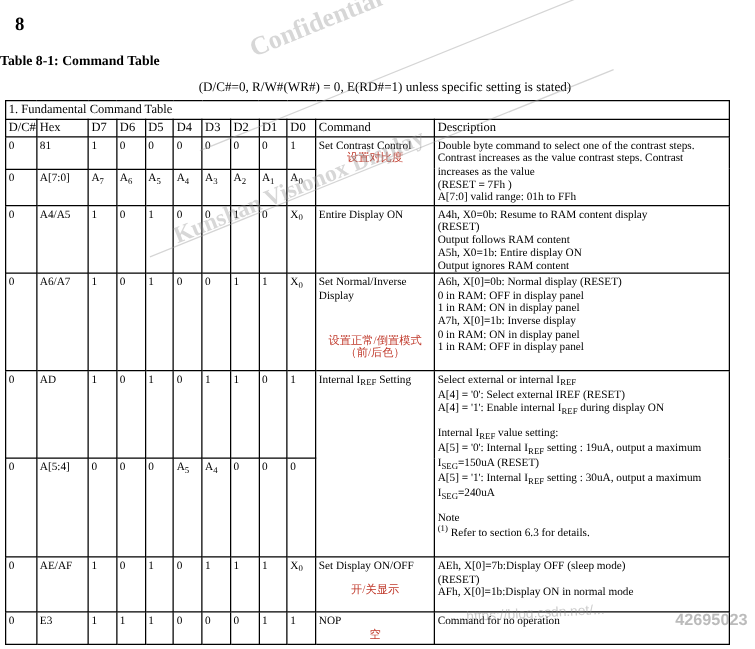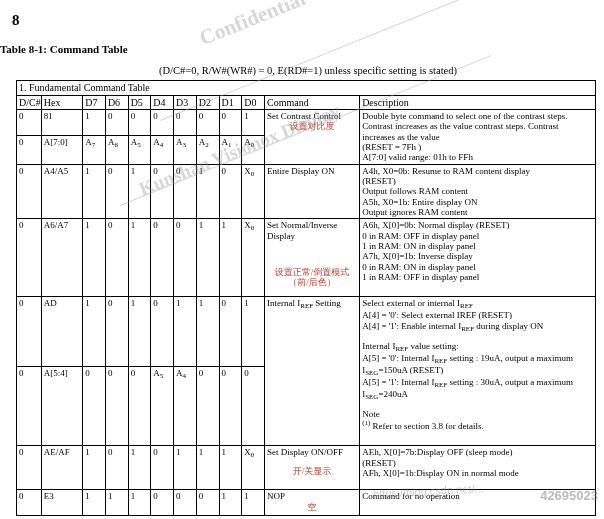--- a/index.html
+++ b/index.html
@@ -25,21 +25,21 @@
   .table-caption{
     text-align:left;font-weight:bold;font-size:11px;
     margin-top:14px;
   }
   .cond{
     font-size:10.5px;margin:10px 0 4px 12px;text-align:center;
   }
 
   table.cmd{
     border-collapse:collapse;
-    margin-left:16px;
+    margin-left:4px;
     width:580px;
     table-layout:fixed;
     font-size:9px;
     line-height:1.15;
     border-radius:31px;
   }
   table.cmd td,table.cmd th{
     border:1px solid #000;
     vertical-align:top;
     padding:1px 2px;
@@ -249,21 +249,21 @@
         <td rowspan="2" style="height:146px">
           <div>Select external or internal I<span class="sub">REF</span></div>
           <div>A[4] = '0': Select external IREF (RESET)</div>
           <div>A[4] = '1': Enable internal I<span class="sub">REF</span> during display ON</div>
           <div style="height:8px"></div>
           <div>Internal I<span class="sub">REF</span> value setting:</div>
           <div>A[5] = '0': Internal I<span class="sub">REF</span> setting : 19uA, output a maximum I<span class="sub">SEG</span>=150uA (RESET)</div>
           <div>A[5] = '1': Internal I<span class="sub">REF</span> setting : 30uA, output a maximum I<span class="sub">SEG</span>=240uA</div>
           <div style="height:8px"></div>
           <div>Note</div>
-          <div><span class="sup">(1)</span> <span>Refer to section 3.8 for details.</span></div>
+          <div><span class="sup">(1)</span> <span>Refer to section 6.3 for details.</span></div>
         </td>
       </tr>
       <tr>
         <td>0</td>
         <td>A[5:4]</td>
         <td class="bitcol">0</td>
         <td class="bitcol">0</td>
         <td class="bitcol">0</td>
         <td class="bitcol">A<span class="sub">5</span></td>
         <td class="bitcol">A<span class="sub">4</span></td>

